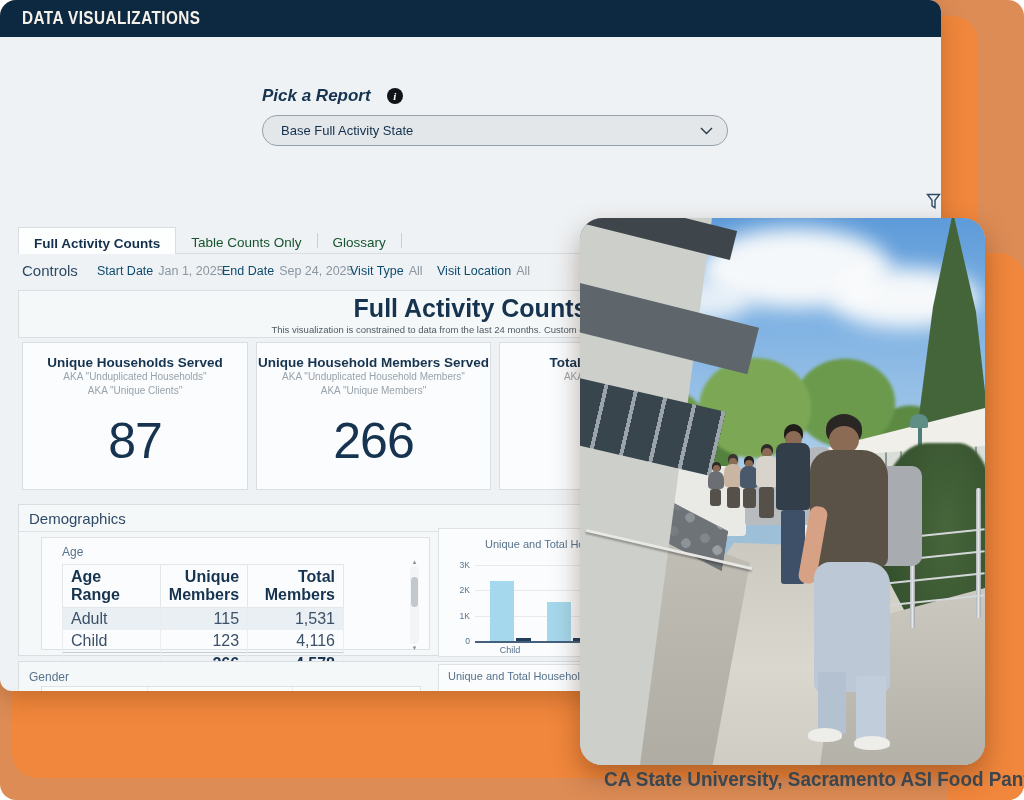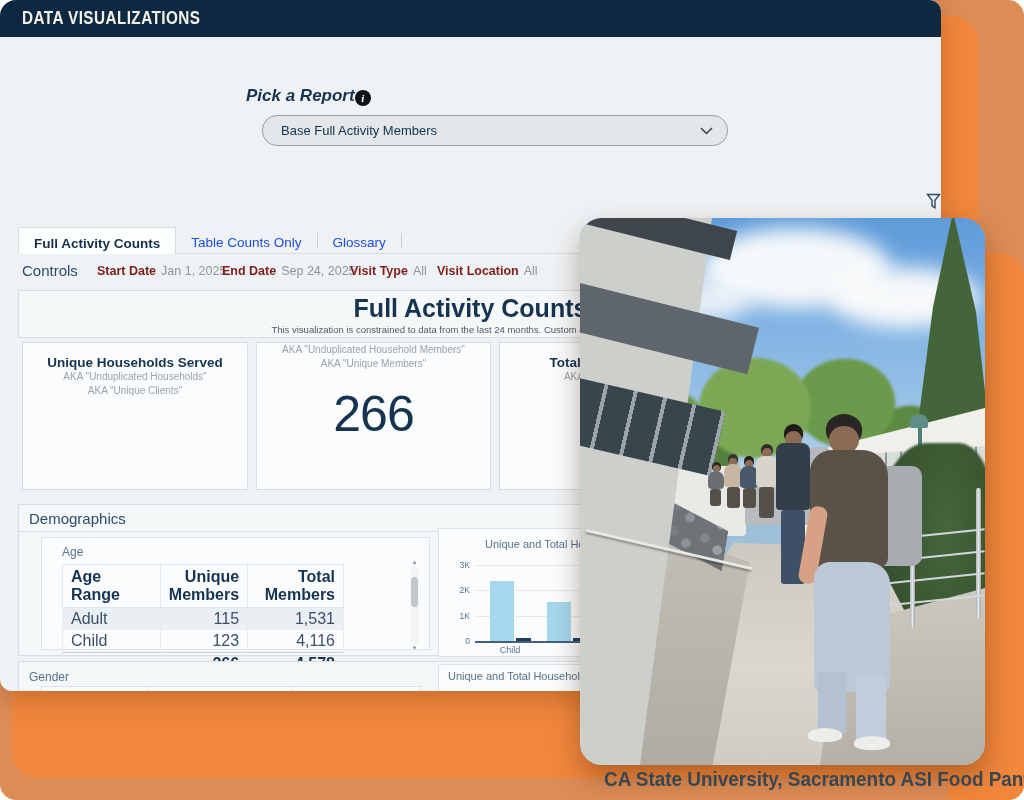--- a/index.html
+++ b/index.html
@@ -9,39 +9,39 @@
   .accent-b { position:absolute; left:948px; top:253px; width:76px; height:547px; background:#F1873C; border-radius:26px 26px 0 0; }
   .accent-c { position:absolute; left:948px; top:700px; width:76px; height:100px; background:#F1873C; }
 
   
   .dashboard { position:absolute; left:0; top:0; width:941px; height:691px; background:#EFF2F4;
                border-radius:12px; overflow:hidden; box-shadow:0 8px 24px rgba(70,35,0,.25); }
   .app-header { position:absolute; left:0; top:0; width:100%; height:37px; background:#0D2942; display:flex; align-items:center;text-align:right; }
   .app-title { color:#F5F1E8; font-size:18px; font-weight:700; letter-spacing:.5px; margin-left:22px;
                transform:scaleX(.85); transform-origin:left center; white-space:nowrap; }
 
-  .pick-label { position:absolute; left:246px; top:86px; font-size:17px; font-weight:700; font-style:italic; color:#16334F; display:flex; align-items:flex-end; gap:0; }
+  .pick-label { position:absolute; left:262px; top:86px; font-size:17px; font-weight:700; font-style:italic; color:#16334F; display:flex; align-items:center; gap:16px; }
   .info-dot { display:inline-flex; width:16px; height:16px; border-radius:50%; background:#101418; color:#fff;
               align-items:center; justify-content:center; font-size:11px; font-style:italic; font-weight:700; font-family:"Liberation Serif",serif; }
   .dropdown { position:absolute; left:262px; top:115px; width:466px; height:31px; background:#E3E7EA; border:1px solid #97A1AA;
               border-radius:15px; display:flex; align-items:center; font-size:13px; color:#13304D; padding:0 14px 0 18px; cursor:pointer; }
   .dropdown .dd-text { flex:1; }
   .chev { color:#2B3A45; font-size:13px; line-height:0; }
 
   .funnel { position:absolute; left:926px; top:193px; cursor:pointer; }
 
   .tabs { position:absolute; left:18px; top:227px; width:905px; height:27px; display:flex; align-items:stretch; border-bottom:1px solid #D8DDE2; }
-  .tab { font-size:13.5px; padding:5px 15px 0; color:#1d4ed8; display:flex; align-items:center; cursor:pointer; }
+  .tab { font-size:13.5px; padding:5px 15px 0; color:#14532d; display:flex; align-items:center; cursor:pointer; }
   .tab.active { background:#FDFEFE; border:1px solid #D8DDE2; border-bottom:none; font-weight:700; color:#14304C; margin-bottom:-1px; }
   .tab-sep { width:1px; height:15px; background:#C9D0D5; align-self:center; }
 
   .controls { position:absolute; left:0; top:260px; width:941px; height:24px; font-size:12.5px; }
   .controls .c-label { position:absolute; left:22px; top:2px; font-size:15px; color:#2E4A66; }
   .cpair { position:absolute; top:4px; white-space:nowrap; }
-  .cpair b { color:#7f1d1d; font-weight:700; }
+  .cpair b { color:#0c4a6e; font-weight:400; }
   .cpair span { color:#8B96A0; margin-left:5px; }
   .cp0{left:97px;} .cp1{left:222px;} .cp2{left:350px;} .cp3{left:437px;}
 
   .panel { position:absolute; background:#F5F8F9; border:1px solid #D9DEE2; }
   .title-panel { left:18px; top:290px; width:905px; height:48px; text-align:center; }
   .rpt-title { font-size:25px; font-weight:800; color:#16334F; margin-top:3px; }
   .rpt-sub { font-size:9.5px; color:#4E5A63; margin-top:1px; }
 
   .card { position:absolute; top:342px; height:148px; background:#FAFCFD; border:1px solid #D9DEE2; text-align:center; }
   .card-t { font-size:13.5px; font-weight:700; color:#16334F; margin-top:12px; }
@@ -153,21 +153,21 @@
   <div class="dashboard">
     <div class="app-header">
       <div class="app-title">DATA VISUALIZATIONS</div>
     </div>
 
     <div class="pick-label">
       <span>Pick a Report</span>
       <span class="info-dot">i</span>
     </div>
     <div class="dropdown">
-      <span class="dd-text">Base Full Activity Members</span>
+      <span class="dd-text">Base Full Activity State</span>
       <span class="chev">
         <svg width="13" height="8" viewBox="0 0 13 8">
             <polyline points="1,1 6.5,6.5 12,1" fill="none" stroke="#2B3A45" stroke-width="1.4"></polyline>
           </svg>
       </span>
     </div>
 
     <div class="funnel">
       <svg width="15" height="17" viewBox="0 0 15 17">
           <path d="M1.5 1.5 H13.5 L9 7.2 V14.8 L6 12.8 V7.2 Z" fill="none" stroke="#2E4A66" stroke-width="1.4"></path>
@@ -192,22 +192,24 @@
 
     <div class="panel title-panel">
       <div class="rpt-title">Full Activity Counts</div>
       <div class="rpt-sub">This visualization is constrained to data from the last 24 months. Custom question answers are</div>
     </div>
 
     <div class="card card0">
       <div class="card-t">Unique Households Served</div>
       <div class="card-aka">AKA "Unduplicated Households"</div>
       <div class="card-aka">AKA "Unique Clients"</div>
+      <div class="card-v">87</div>
     </div>
     <div class="card card1">
+      <div class="card-t">Unique Household Members Served</div>
       <div class="card-aka">AKA "Unduplicated Household Members"</div>
       <div class="card-aka">AKA "Unique Members"</div>
       <div class="card-v">266</div>
     </div>
     <div class="card card2">
       <div class="card-t">Total Households Served</div>
       <div class="card-aka">AKA "Duplicated Households"</div>
       <div class="card-aka">AKA "Total Clients"</div>
       <div class="card-v"></div>
     </div>

